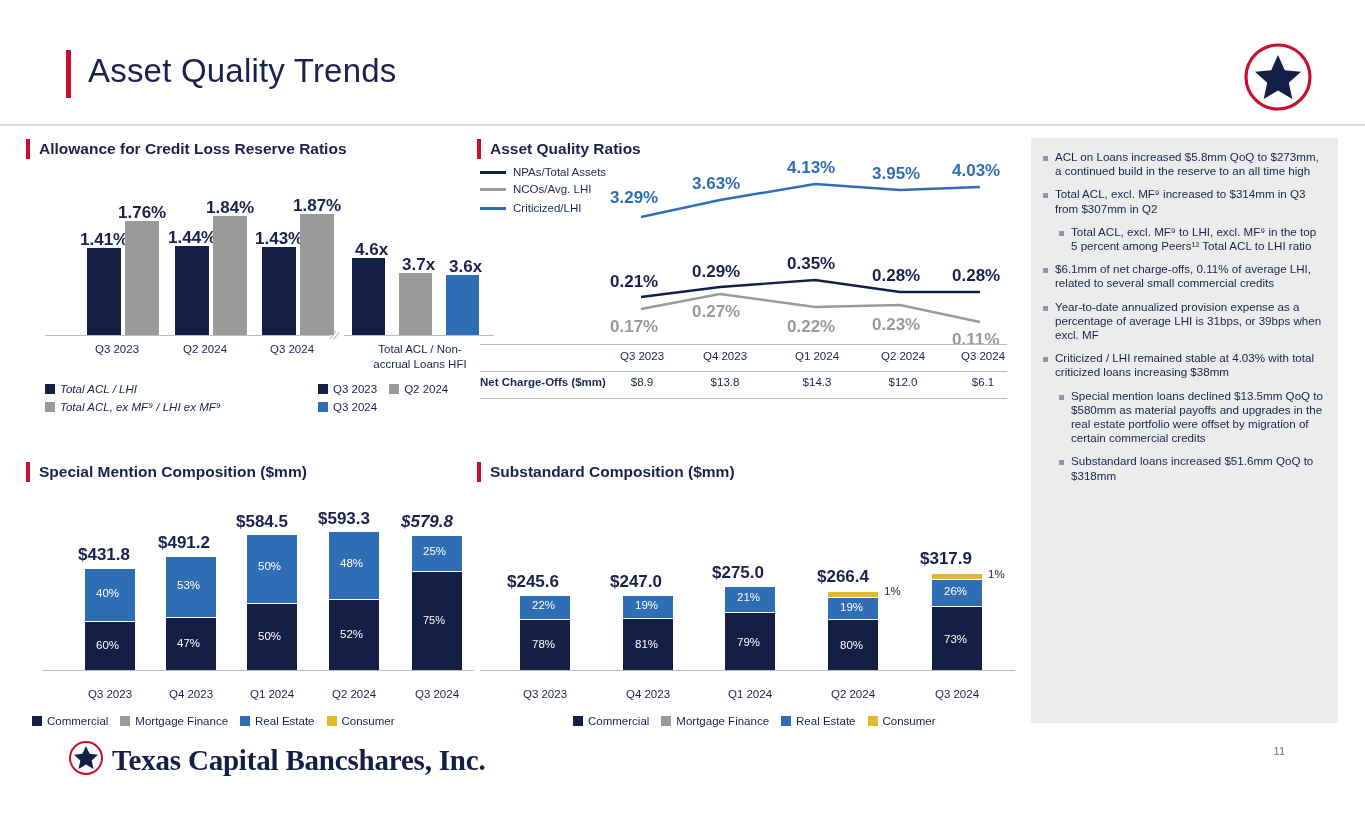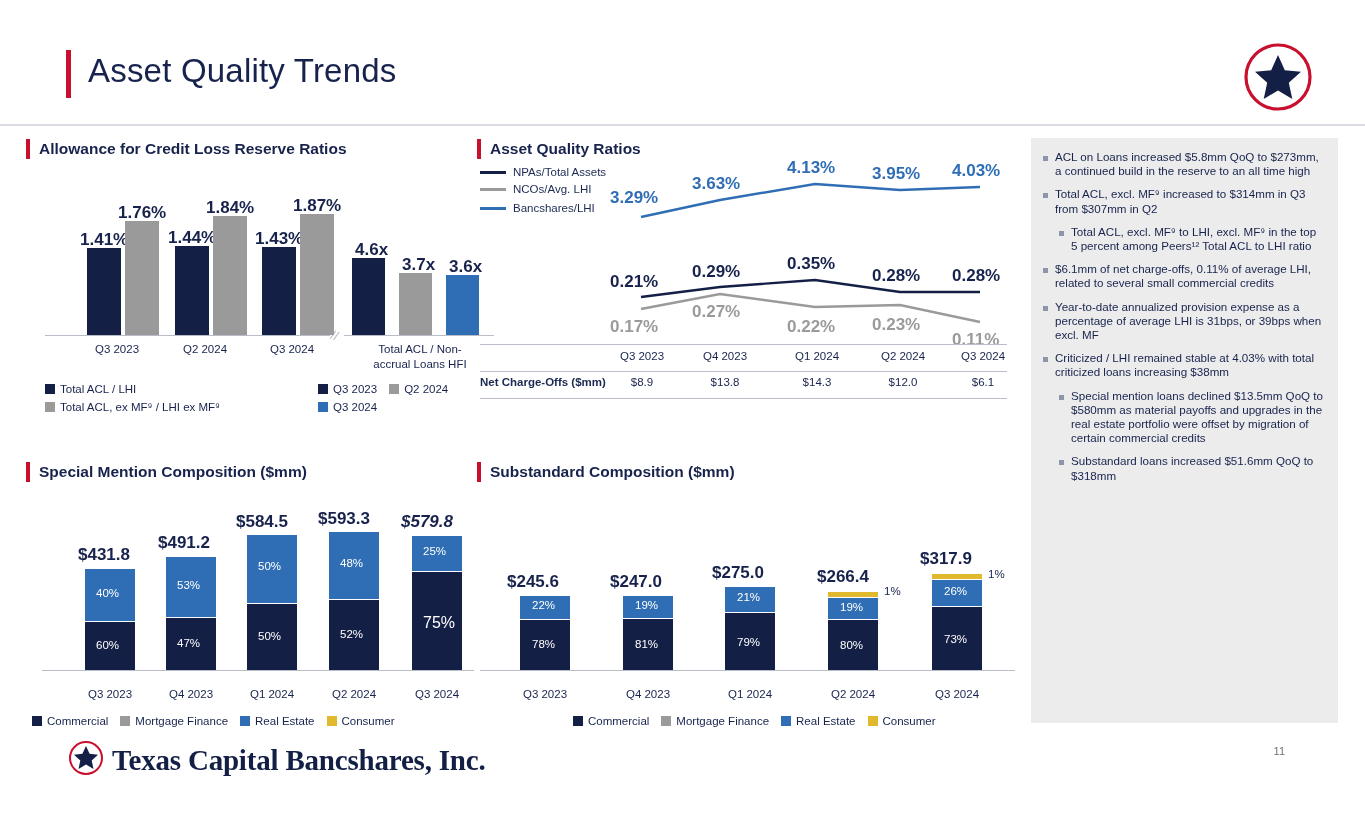--- a/index.html
+++ b/index.html
@@ -118,21 +118,21 @@
   <div class="lbl-b" style="left:325px; top:60px;">4.6x</div>
   <div class="bar" style="left:369px; top:93px; width:33px; height:62px; background:#9a9a9a;"></div>
   <div class="lbl-b" style="left:372px; top:75px;">3.7x</div>
   <div class="bar" style="left:416px; top:95px; width:33px; height:60px; background:#2f6eb5;"></div>
   <div class="lbl-b" style="left:419px; top:77px;">3.6x</div>
 
   <div class="xlbl" style="left:320px; top:163px; width:140px; font-weight:normal;">Total ACL / Non-</div>
   <div class="xlbl" style="left:320px; top:178px; width:140px;">accrual Loans HFI</div>
 </div>
 
-<div style="position:absolute; left:45px; top:383px;">
+<div style="position:absolute; left:45px; top:383px;font-style:italic;">
   <div class="legend-item" style="margin-bottom:6px;">
     <span class="legend-sw" style="background:#141f45;"></span>
     <span>Total ACL / LHI</span>
   </div>
   <div class="legend-item">
     <span class="legend-sw" style="background:#9a9a9a;"></span>
     <span>Total ACL, ex MF⁹ / LHI ex MF⁹</span>
   </div>
 </div>
 
@@ -159,21 +159,21 @@
     <div style="display:flex; align-items:center; margin-bottom:5px;">
       <span style="width:26px; height:3px; background:#141f45; display:inline-block; margin-right:7px;"></span>
       <span style="font-size:11.5px;">NPAs/Total Assets</span>
     </div>
     <div style="display:flex; align-items:center; margin-bottom:7px;">
       <span style="width:26px; height:3px; background:#9a9a9a; display:inline-block; margin-right:7px;"></span>
       <span style="font-size:11.5px;">NCOs/Avg. LHI</span>
     </div>
     <div style="display:flex; align-items:center;">
       <span style="width:26px; height:3px; background:#2f6eb5; display:inline-block; margin-right:7px;"></span>
-      <span style="font-size:11.5px;">Bancshares/LHI</span>
+      <span style="font-size:11.5px;">Criticized/LHI</span>
     </div>
   </div>
 
   <svg width="530" height="185" style="position:absolute; left:0; top:0;">
 
     <polyline points="161,55 240,38 335,22 420,28 500,25" fill="none" stroke="#2f6eb5" stroke-width="2.4"></polyline>
 
     <polyline points="161,135 240,125 335,118 420,130 500,130" fill="none" stroke="#141f45" stroke-width="2.4"></polyline>
 
     <polyline points="161,147 240,132 335,145 420,143 500,160" fill="none" stroke="#9a9a9a" stroke-width="2.4"></polyline>
@@ -238,21 +238,21 @@
   <div class="lbl-b" style="left:288px; top:9px;">$593.3</div>
   <div class="bar" style="left:299px; top:32px; width:50px; height:67px; background:#2f6eb5;"></div>
   <div class="lbl" style="left:310px; top:57px; color:#fff; font-size:11.5px;">48%</div>
   <div class="bar" style="left:299px; top:100px; width:50px; height:70px; background:#141f45;"></div>
   <div class="lbl" style="left:310px; top:128px; color:#fff; font-size:11.5px;">52%</div>
 
   <div class="lbl-b" style="left:371px; top:12px;font-style:italic;">$579.8</div>
   <div class="bar" style="left:382px; top:36px; width:50px; height:35px; background:#2f6eb5;"></div>
   <div class="lbl" style="left:393px; top:45px; color:#fff; font-size:11.5px;">25%</div>
   <div class="bar" style="left:382px; top:72px; width:50px; height:98px; background:#141f45;"></div>
-  <div class="lbl" style="left:393px; top:114px; color:#fff; font-size:16px;">75%</div>
+  <div class="lbl" style="left:393px; top:114px; color:#fff; font-size:11px;">75%</div>
 
   <div class="axis-line" style="left:12px; top:170px; width:432px;"></div>
 
   <div class="xlbl" style="left:40px; top:188px; width:80px;">Q3 2023</div>
   <div class="xlbl" style="left:121px; top:188px; width:80px;">Q4 2023</div>
   <div class="xlbl" style="left:202px; top:188px; width:80px;">Q1 2024</div>
   <div class="xlbl" style="left:284px; top:188px; width:80px;">Q2 2024</div>
   <div class="xlbl" style="left:367px; top:188px; width:80px;">Q3 2024</div>
 </div>
 

